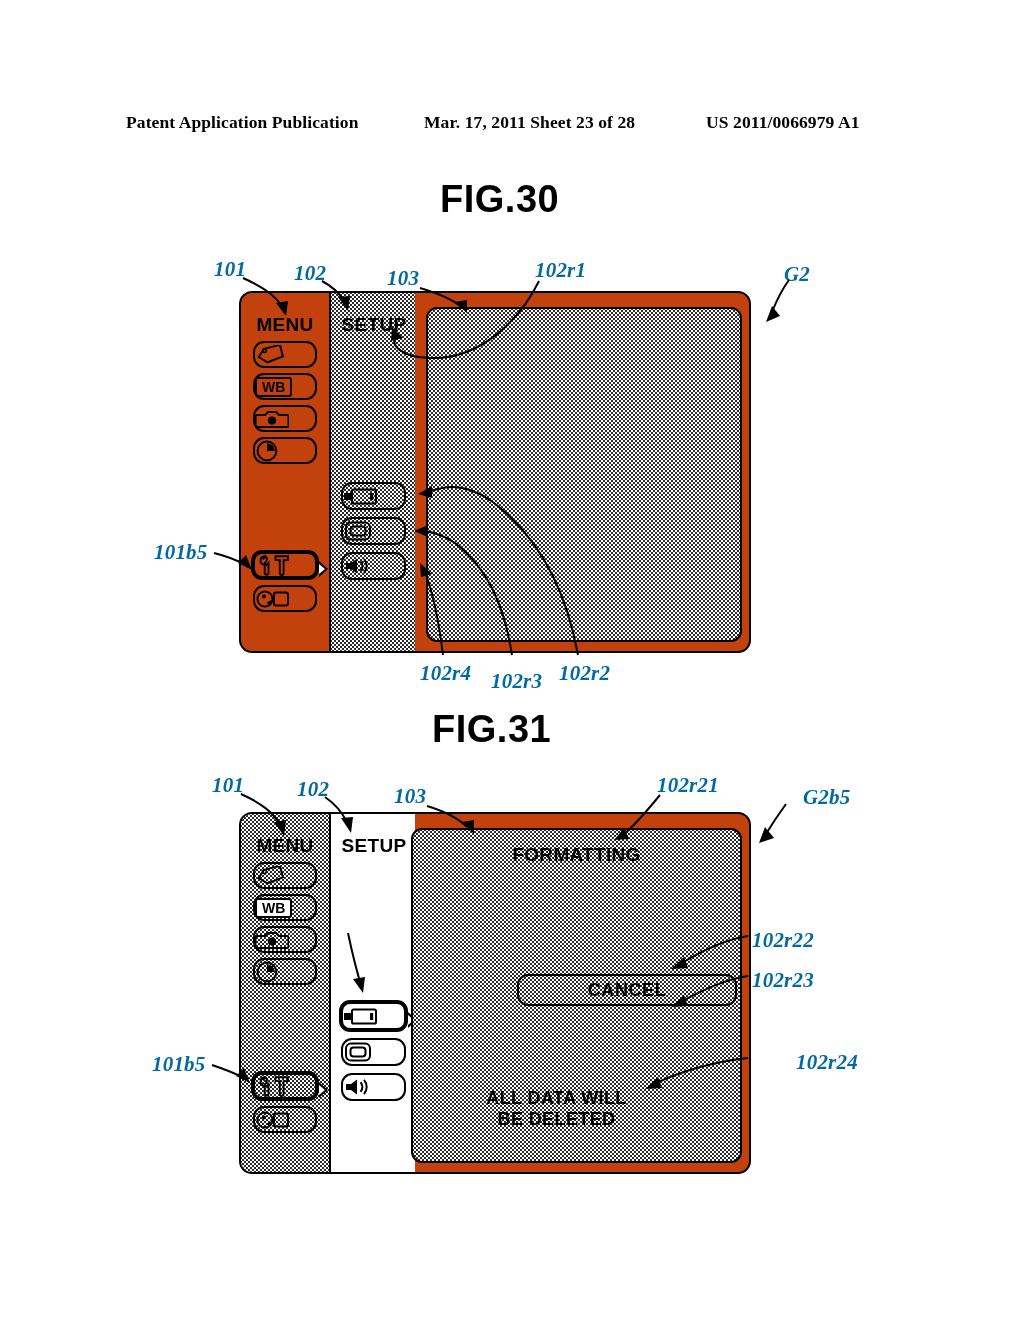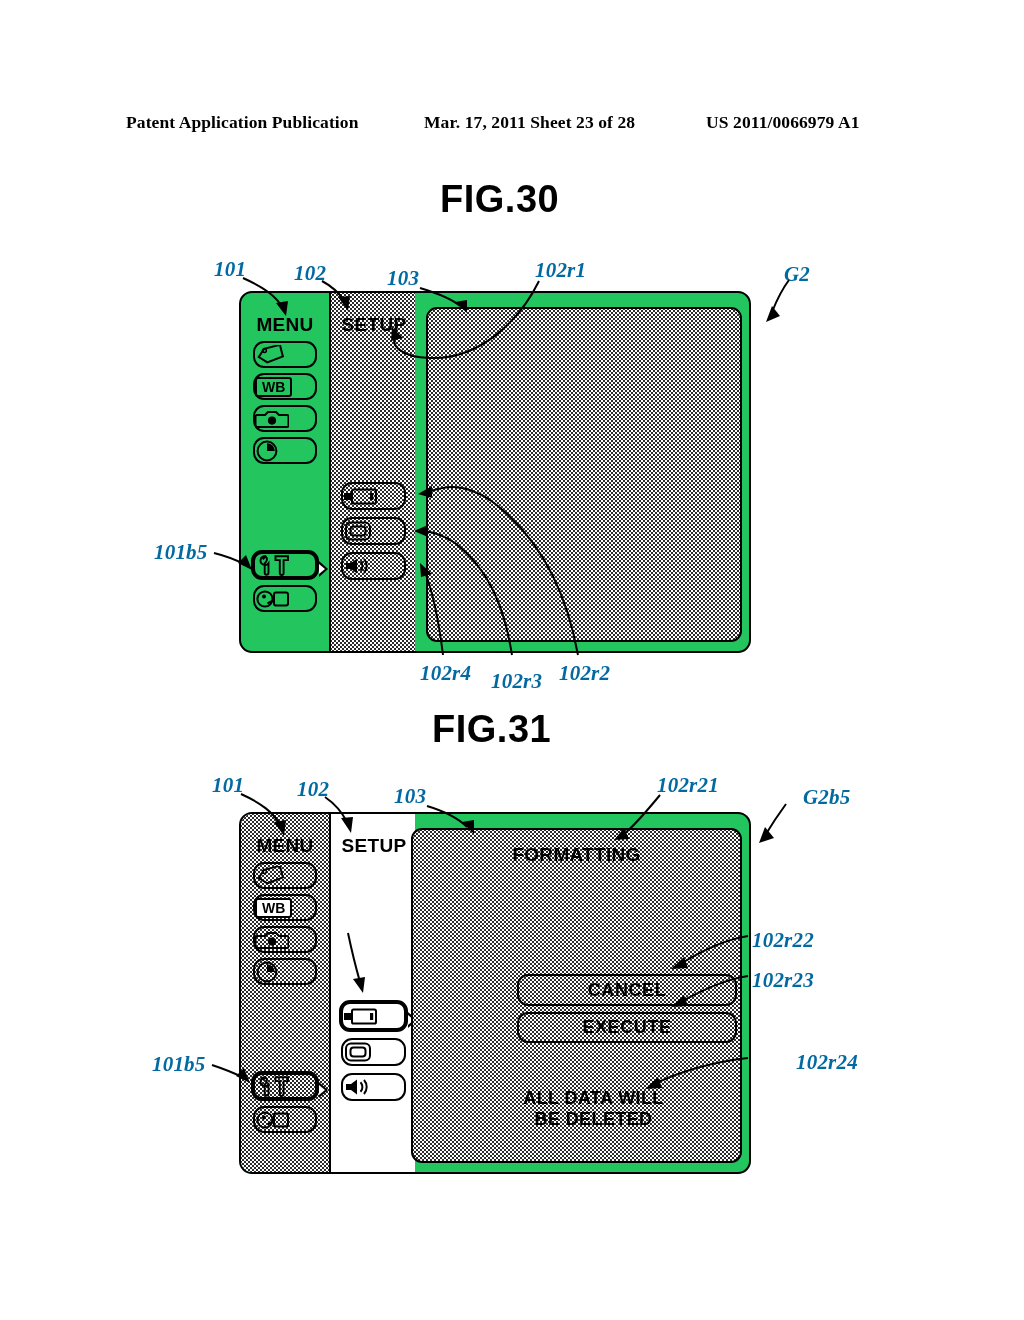--- a/index.html
+++ b/index.html
@@ -55,21 +55,21 @@
     white-space: nowrap;
     letter-spacing: 0.2px;
   }
 
   
   .panel {
     position: absolute;
     box-sizing: border-box;
     border: 2.5px solid #000;
     border-radius: 13px;
-    background: #22c55e;
+    background: #c2410c;
     overflow: hidden;
   }
 
   
   .shade {
     background-color: #ffffff;
     background-image:
       radial-gradient(#2b2b2b 0.85px, transparent 0.9px),
       radial-gradient(#2b2b2b 0.85px, transparent 0.9px);
     background-size: 4px 4px, 4px 4px;
@@ -164,21 +164,20 @@
   .warn-text {
     position: absolute;
     text-align: center;
     font-family: "Liberation Sans", sans-serif;
     font-weight: bold;
     font-size: 18px;
     line-height: 21px;
     letter-spacing: 0.4px;
     color: #000;
     white-space: pre-line;
-    padding-left: 37px;
   }
 
   svg.leaders {
     position: absolute;
     left: 0; top: 0;
     width: 1024px;
     height: 1320px;
     pointer-events: none;
   }
   .ldr { fill: none; stroke: #000; stroke-width: 2; }
@@ -371,21 +370,20 @@
       </svg>
     </div>
   </div>
 
   <div class="content-region shade" style="left:170px; top:14px; width:331px; height:335px;">
 
     <div class="content-title" style="top:14px;border-radius:6px;">FORMATTING</div>
 
     <div class="dlg-btn shade" style="left:56px; top:144px; width:220px; height:32px;">CANCEL</div>
 
-    <div class="dlg-btn shade" style="left:56px; top:182px; width:220px; height:31px;">EXECUTE</div>
 
     <div class="warn-text" style="left:36px; top:258px; width:215px;">ALL DATA WILL
 BE DELETED</div>
   </div>
 </div>
 
 <svg class="leaders" viewBox="0 0 1024 1320">
 
   <path class="ldr" d="M243 278 C 263 287, 275 295, 283 308"></path>
   <polygon class="ldr-head" points="286,316 276,303 288,301"></polygon>

